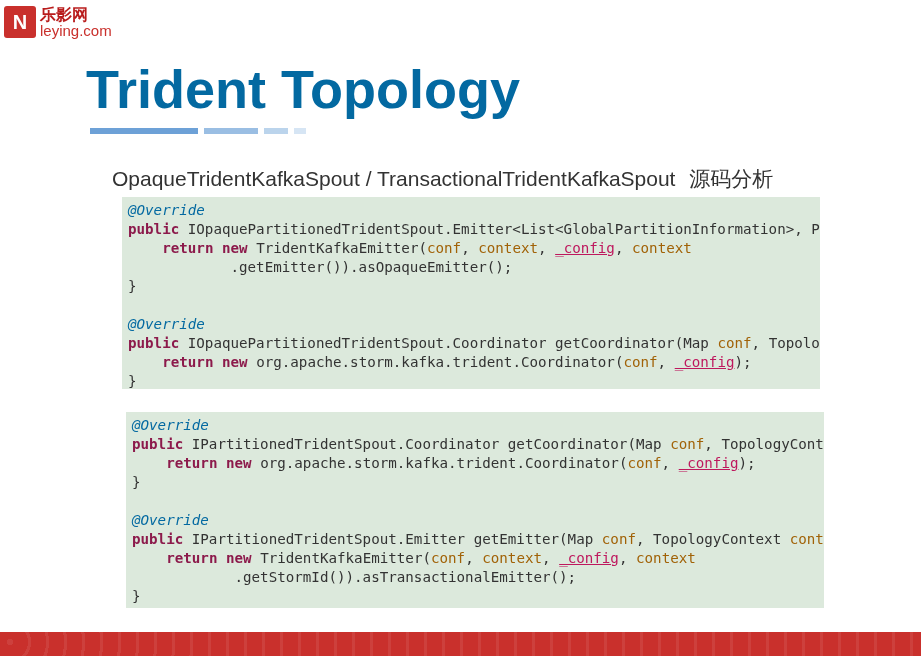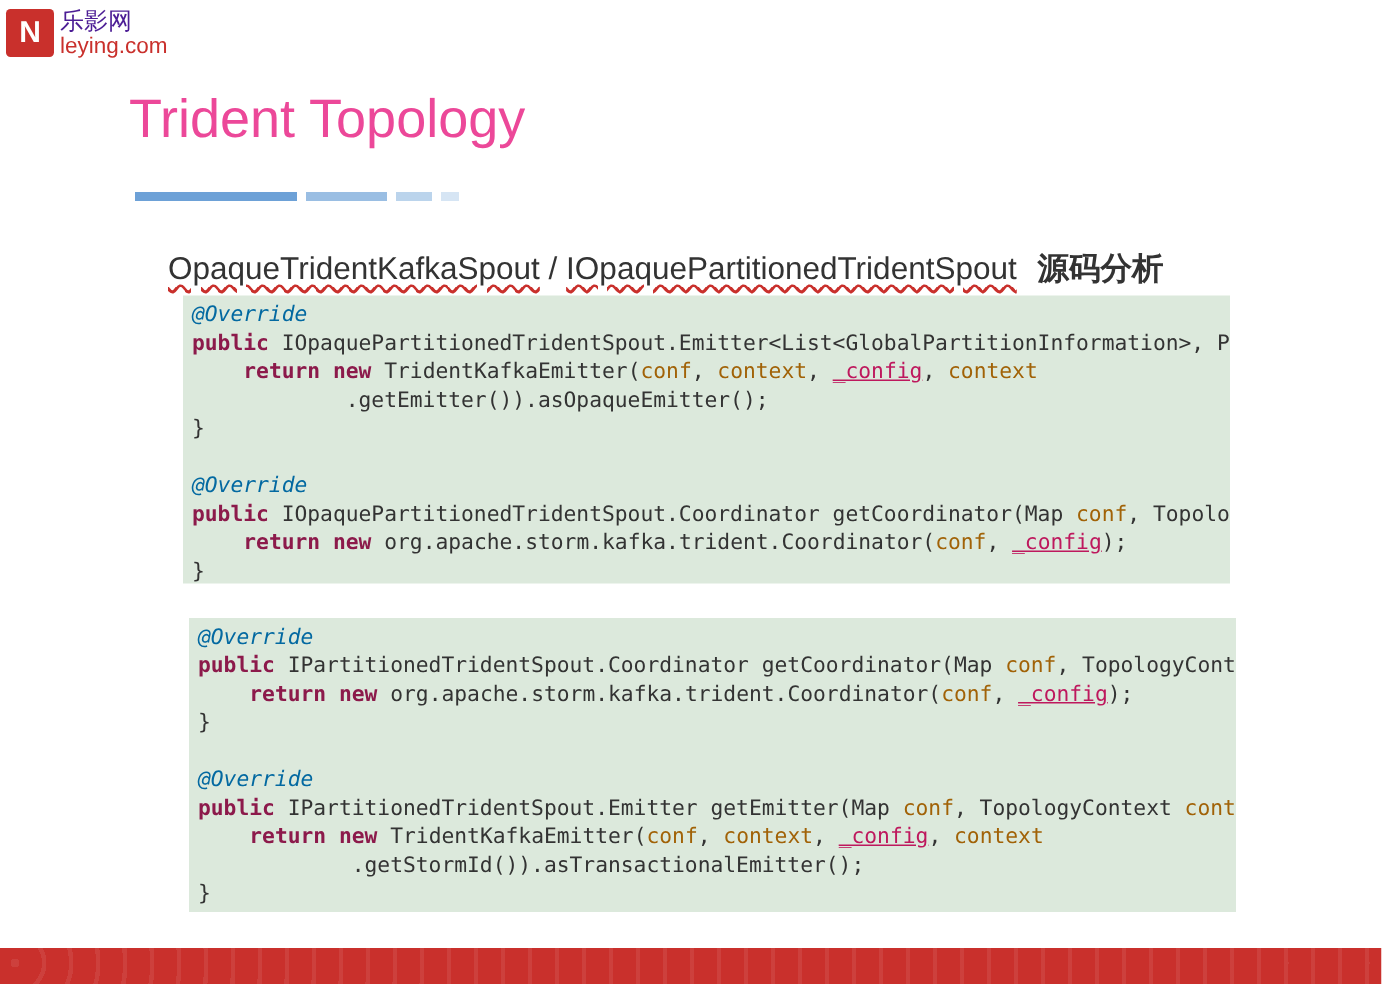--- a/index.html
+++ b/index.html
@@ -28,30 +28,30 @@
     background: #c9302c;
     color: #fff;
     font-weight: bold;
     font-size: 20px;
     display: flex;
     align-items: center;
     justify-content: center;
     border-radius: 3px;
   }
   .logo-text { display: flex; flex-direction: column; line-height: 1; }
-  .logo-cn { color: #4c1d95; font-size: 16px; font-weight: normal; }
+  .logo-cn { color: #b91c1c; font-size: 16px; font-weight: bold; }
   .logo-en { color: #c9302c; font-size: 15px; }
 
   .title {
     position: absolute;
     top: 58px;
     left: 86px;
-    color: #ec4899;
-    font-size: 36px;
-    font-weight: 400;
+    color: #0369a1;
+    font-size: 54px;
+    font-weight: 700;
   }
   .title-underline {
     position: absolute;
     top: 128px;
     left: 90px;
     display: flex;
     gap: 6px;
     align-items: center;
   }
   .seg { height: 6px; }
@@ -60,22 +60,22 @@
   .seg3 { width: 24px; background: #1e6fc1; opacity: .30; }
   .seg4 { width: 12px; background: #1e6fc1; opacity: .18; }
 
   .subtitle {
     position: absolute;
     top: 165px;
     left: 112px;
     font-size: 21px;
     color: #333;
   }
-  .subtitle .u { text-decoration: underline; text-decoration-style: wavy; text-decoration-color: #c9302c; text-underline-offset: 3px; }
-  .subtitle .cn { margin-left: 8px; font-weight: bold; }
+  .subtitle .u { text-decoration-style: wavy; text-decoration-color: #c9302c; text-underline-offset: 3px; }
+  .subtitle .cn { margin-left: 8px; }
 
   .codeblock {
     position: absolute;
     left: 122px;
     background: #dce9dc;
     font-family: "DejaVu Sans Mono", Consolas, monospace;
     font-size: 14.2px;
     line-height: 19px;
     padding: 4px 6px 4px 6px;
     white-space: pre;
@@ -114,21 +114,21 @@
 
 <div class="title">Trident Topology</div>
 <div class="title-underline">
   <div class="seg seg1"></div>
   <div class="seg seg2"></div>
   <div class="seg seg3"></div>
   <div class="seg seg4"></div>
 </div>
 
 <div class="subtitle">
-  <span class="u">OpaqueTridentKafkaSpout</span><span> / </span><span class="u">IOpaquePartitionedTridentSpout</span>
+  <span class="u">OpaqueTridentKafkaSpout</span><span> / </span><span class="u">TransactionalTridentKafkaSpout</span>
   <span class="cn">源码分析</span>
 </div>
 
 <div id="cb1" class="codeblock"><span class="c-ann">@Override</span>
 <span class="c-kw">public</span><span> IOpaquePartitionedTridentSpout.Emitter&lt;List&lt;GlobalPartitionInformation&gt;, Partition, Map&gt; g</span>
     <span class="c-kw">return</span> <span class="c-kw">new</span><span> TridentKafkaEmitter(</span><span class="c-par">conf</span><span>, </span><span class="c-par">context</span><span>, </span><span class="c-fld">_config</span><span>, </span><span class="c-par">context</span>
 <span>            .getEmitter()).asOpaqueEmitter();</span>
 <span>}</span>
 
 <span class="c-ann">@Override</span>

